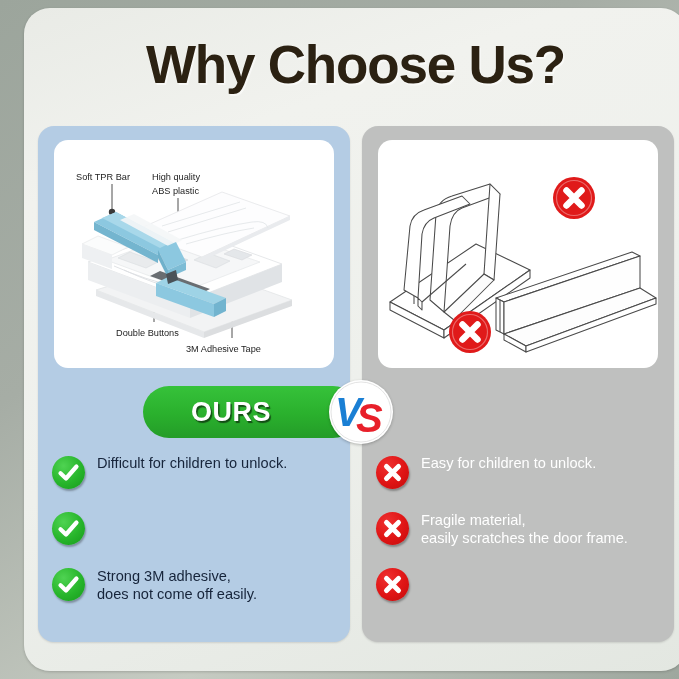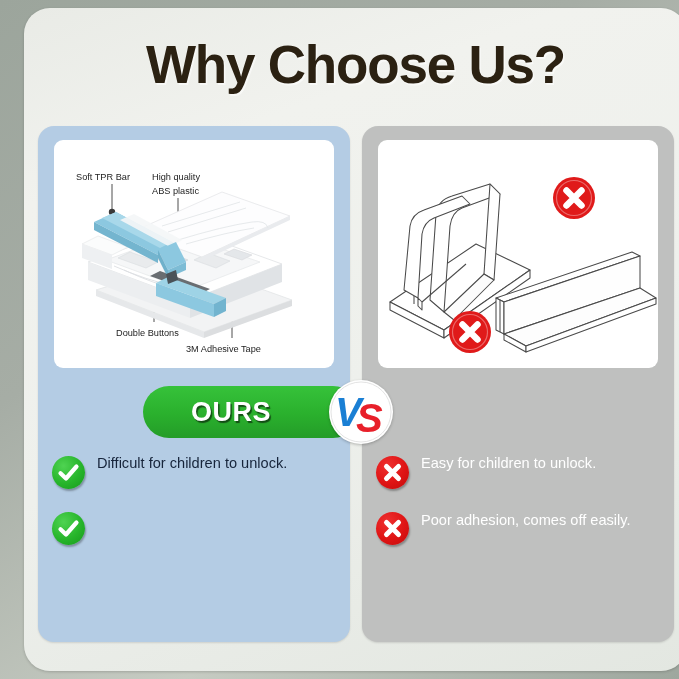--- a/index.html
+++ b/index.html
@@ -68,21 +68,21 @@
   }
 
   
   .imgbox {
     position: absolute;
     left: 16px;
     top: 14px;
     width: 280px;
     height: 228px;
     background: #ffffff;
-    border-radius: 9px;
+    border-radius: 14px;
     overflow: hidden;
   }
 
   
   .prod-svg, .other-svg { display: block; }
 
   
   .banner {
     position: absolute;
     left: 0;
@@ -269,20 +269,29 @@
         </span>
         <span class="feature-text text-ours">Difficult for children to unlock.</span>
       </div>
       <div class="feature-row feature-row-tall">
         <span class="badge-icon badge-check">
           <svg width="33" height="33" viewBox="0 0 33 33">
               <path d="M8.5 17.2 L14 22.5 L24.5 10.5" stroke="#ffffff" stroke-width="4.2" fill="none" stroke-linecap="round" stroke-linejoin="round"></path>
             </svg>
         </span>
       </div>
+      <div class="feature-row feature-row-tall">
+        <span class="badge-icon badge-check">
+          <svg width="33" height="33" viewBox="0 0 33 33">
+              <path d="M8.5 17.2 L14 22.5 L24.5 10.5" stroke="#ffffff" stroke-width="4.2" fill="none" stroke-linecap="round" stroke-linejoin="round"></path>
+            </svg>
+        </span>
+        <span class="feature-text text-ours">Strong 3M adhesive,
+does not come off easily.</span>
+      </div>
     </div>
   </div>
 
   <div class="panel panel-others">
 
     <div class="imgbox">
       <svg class="other-svg" width="280" height="228" viewBox="0 0 280 228">
         <g stroke="#4a4a4a" stroke-width="1.05" fill="#ffffff" stroke-linejoin="round">
 
           <path d="M12 162 L66 190 L152 130 L98 104 Z"></path>
@@ -332,21 +341,29 @@
             </svg>
         </span>
         <span class="feature-text text-others">Easy for children to unlock.</span>
       </div>
       <div class="feature-row feature-row-tall">
         <span class="badge-icon badge-cross">
           <svg width="33" height="33" viewBox="0 0 33 33">
               <path d="M10.5 10.5 L22.5 22.5 M22.5 10.5 L10.5 22.5" stroke="#ffffff" stroke-width="5" stroke-linecap="round"></path>
             </svg>
         </span>
-        <span class="feature-text text-others">Poor adhesion, comes off easily.</span>
+        <span class="feature-text text-others">Fragile material,
+easily scratches the door frame.</span>
+      </div>
+      <div class="feature-row feature-row-tall">
+        <span class="badge-icon badge-cross">
+          <svg width="33" height="33" viewBox="0 0 33 33">
+              <path d="M10.5 10.5 L22.5 22.5 M22.5 10.5 L10.5 22.5" stroke="#ffffff" stroke-width="5" stroke-linecap="round"></path>
+            </svg>
+        </span>
       </div>
     </div>
   </div>
 
   <div class="banner">
     <div class="pill pill-ours">
       <span class="pill-label">OURS</span>
     </div>
     <div class="vs-badge">
       <svg width="64" height="64" viewBox="0 0 64 64">

